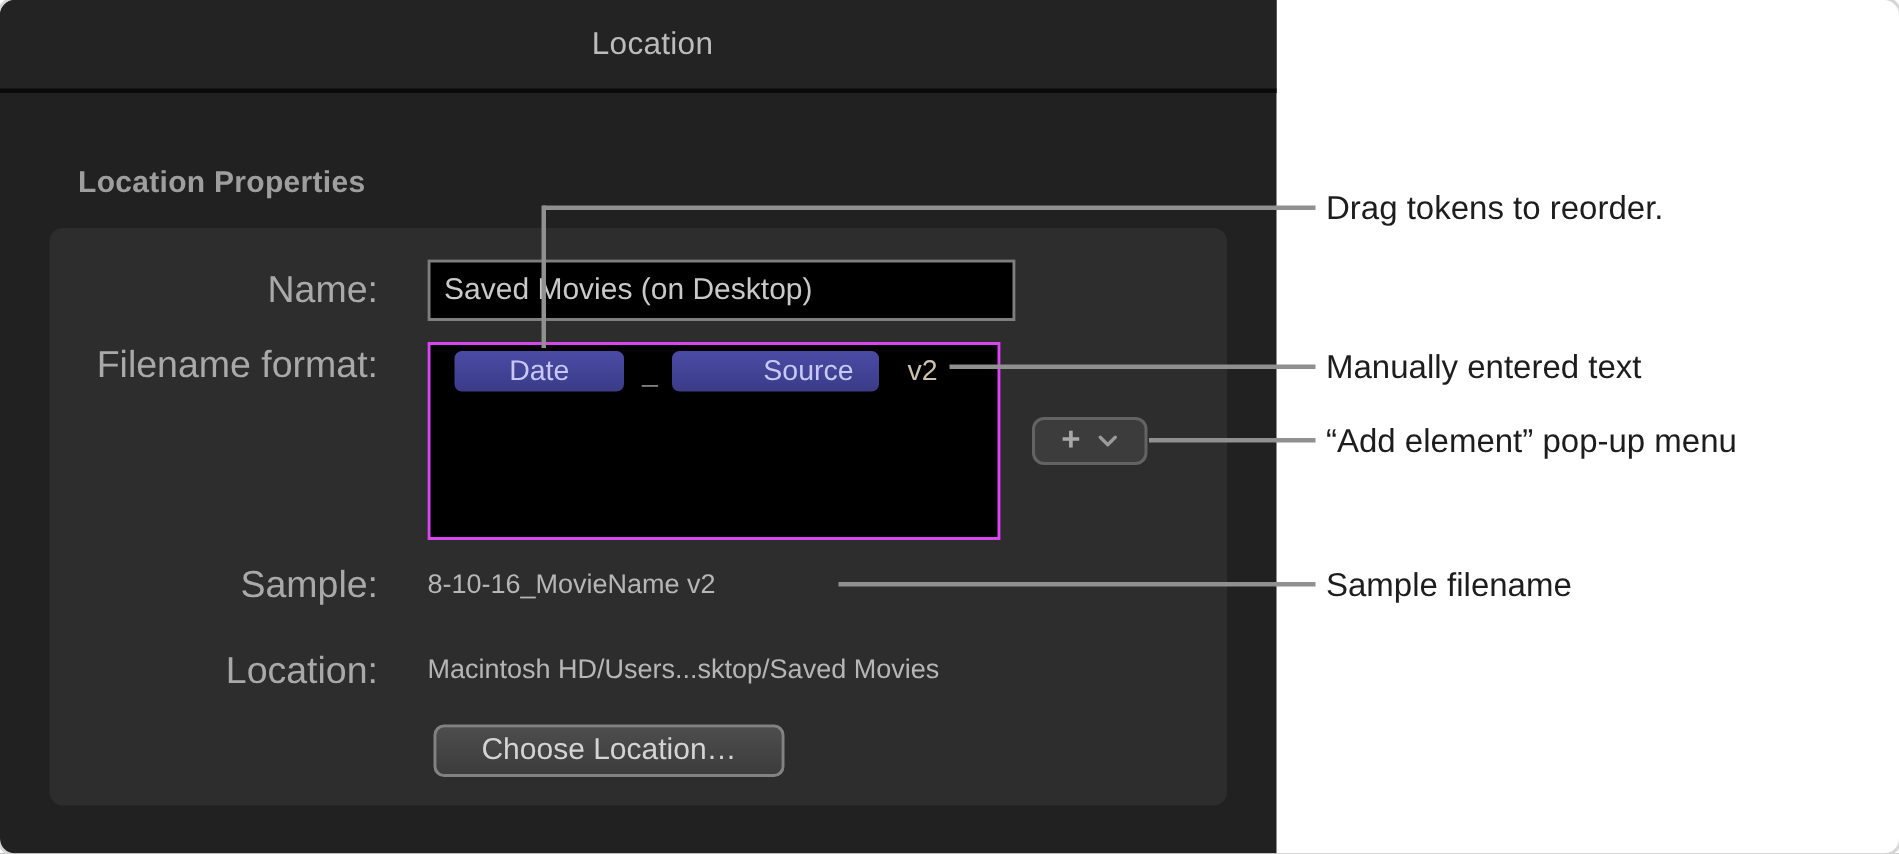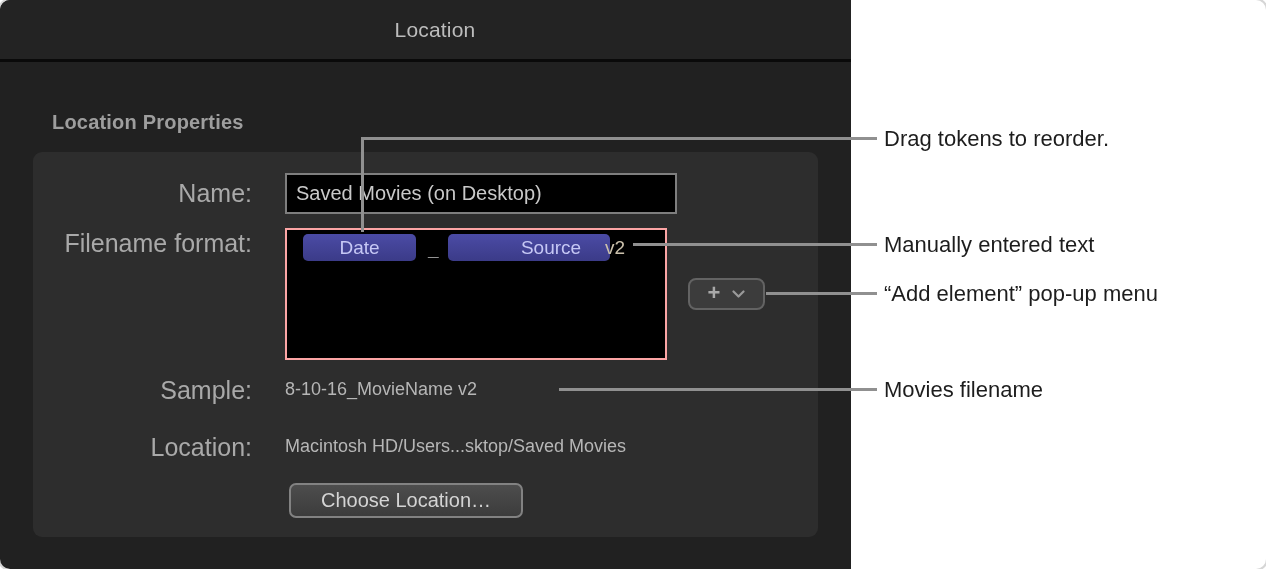--- a/index.html
+++ b/index.html
@@ -33,21 +33,21 @@
     color:#a9a9a9; font-size:25px; line-height:22px;
   }
   .name-field {
     position:absolute; left:252px; top:21px; width:392px; height:41px;
     background:#000000; border:2px solid #7e7e7e;
     display:flex; align-items:center; padding-left:9px;
   }
   .name-field span { color:#c9c9c9; font-size:20px; font-weight:500; }
   .token-box {
     position:absolute; left:252px; top:76px; width:382px; height:132px;
-    background:#000000; border:2px solid #fca5a5;
+    background:#000000; border:2px solid #d946ef;
   }
   .token {
     position:absolute; top:4px; height:27px; border-radius:5px;
     background:linear-gradient(180deg,#4b4ba5 0%,#3b3b88 100%);
     color:#c6c8f5; font-size:19px; font-weight:500;
     display:flex; align-items:center; justify-content:center;
   }
   .sep-underscore {
     position:absolute; left:141px; top:9px; color:#c9c9c9;
     font-size:19px; font-weight:600;
@@ -93,21 +93,21 @@
 
       <div class="row-label" style="top:30px;">Name:</div>
       <div class="name-field">
         <span>Saved Movies (on Desktop)</span>
       </div>
 
       <div class="row-label" style="top:80px;">Filename format:</div>
       <div class="token-box">
         <span class="token" style="left:16px; width:113px;">Date</span>
         <span class="sep-underscore">_</span>
-        <span class="token" style="left:161px; width:162px;padding-left:44px;">Source</span>
+        <span class="token" style="left:161px; width:138px;padding-left:44px;">Source</span>
         <span class="manual-text">v2</span>
       </div>
 
       <div class="add-btn">
         <span class="plus">+</span>
         <span style="display:flex; align-items:center;">
           <svg width="13" height="9" viewBox="0 0 13 9">
               <path d="M1.5 1.5 L6.5 6.5 L11.5 1.5" stroke="#9a9a9a" stroke-width="2.2" fill="none" stroke-linecap="round" stroke-linejoin="round"></path>
             </svg>
         </span>
@@ -132,17 +132,17 @@
     <div class="c-line" style="left:361px; top:137px; width:3px; height:95px;"></div>
     <div class="c-text" style="left:884px; top:126px;">Drag tokens to reorder.</div>
 
     <div class="c-line" style="left:633px; top:243px; width:244px; height:3px;"></div>
     <div class="c-text" style="left:884px; top:232px;">Manually entered text</div>
 
     <div class="c-line" style="left:766px; top:292px; width:111px; height:3px;"></div>
     <div class="c-text" style="left:884px; top:281px;">“Add element” pop-up menu</div>
 
     <div class="c-line" style="left:559px; top:388px; width:318px; height:3px;"></div>
-    <div class="c-text" style="left:884px; top:377px;">Movies filename</div>
+    <div class="c-text" style="left:884px; top:377px;">Sample filename</div>
 
   </div>
 
 </div>
 
 </body></html>

